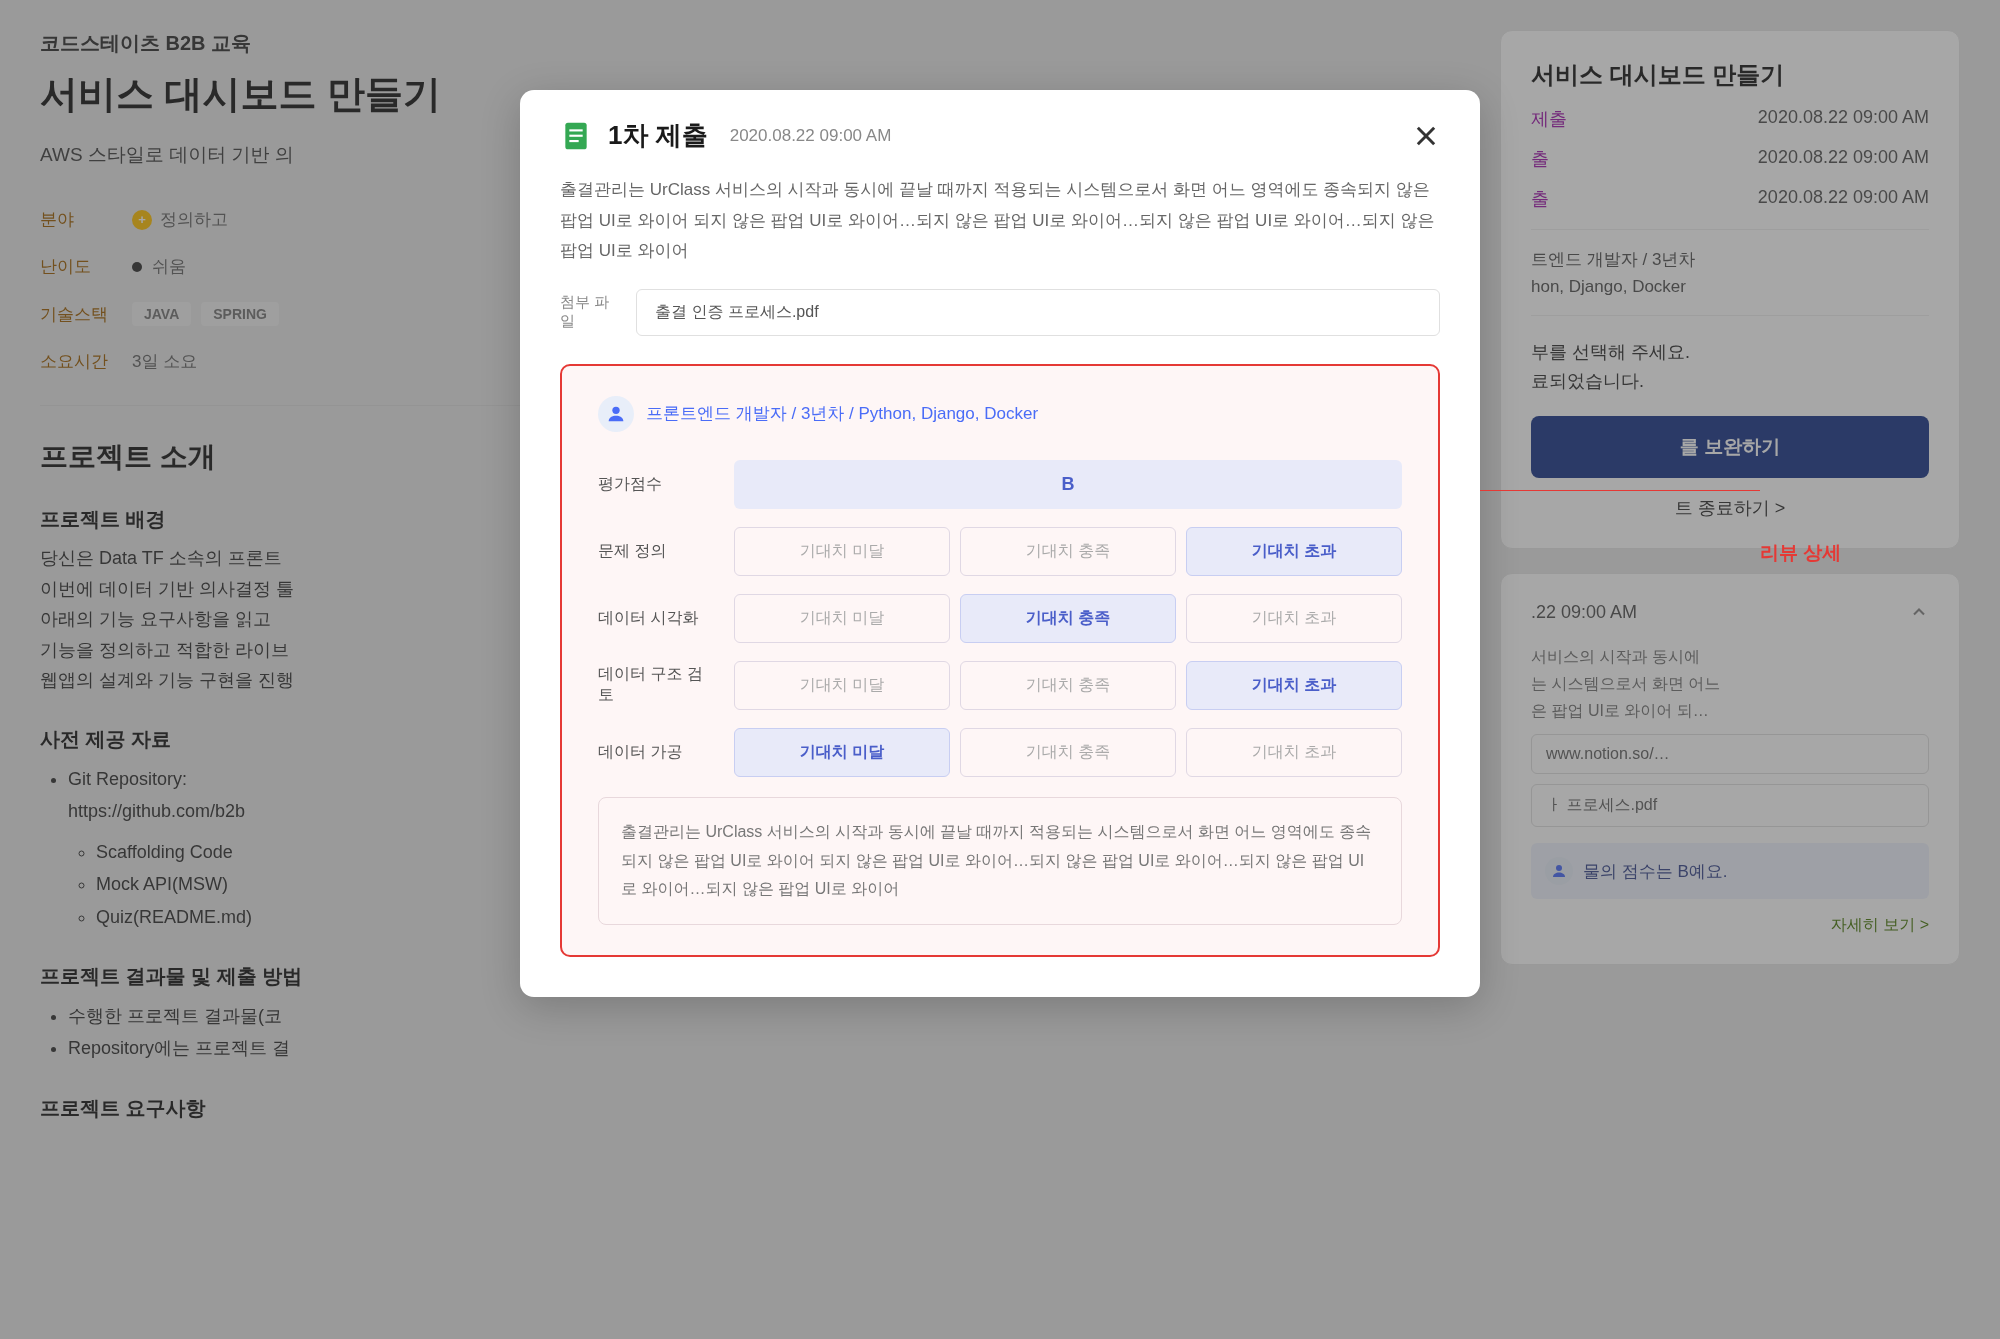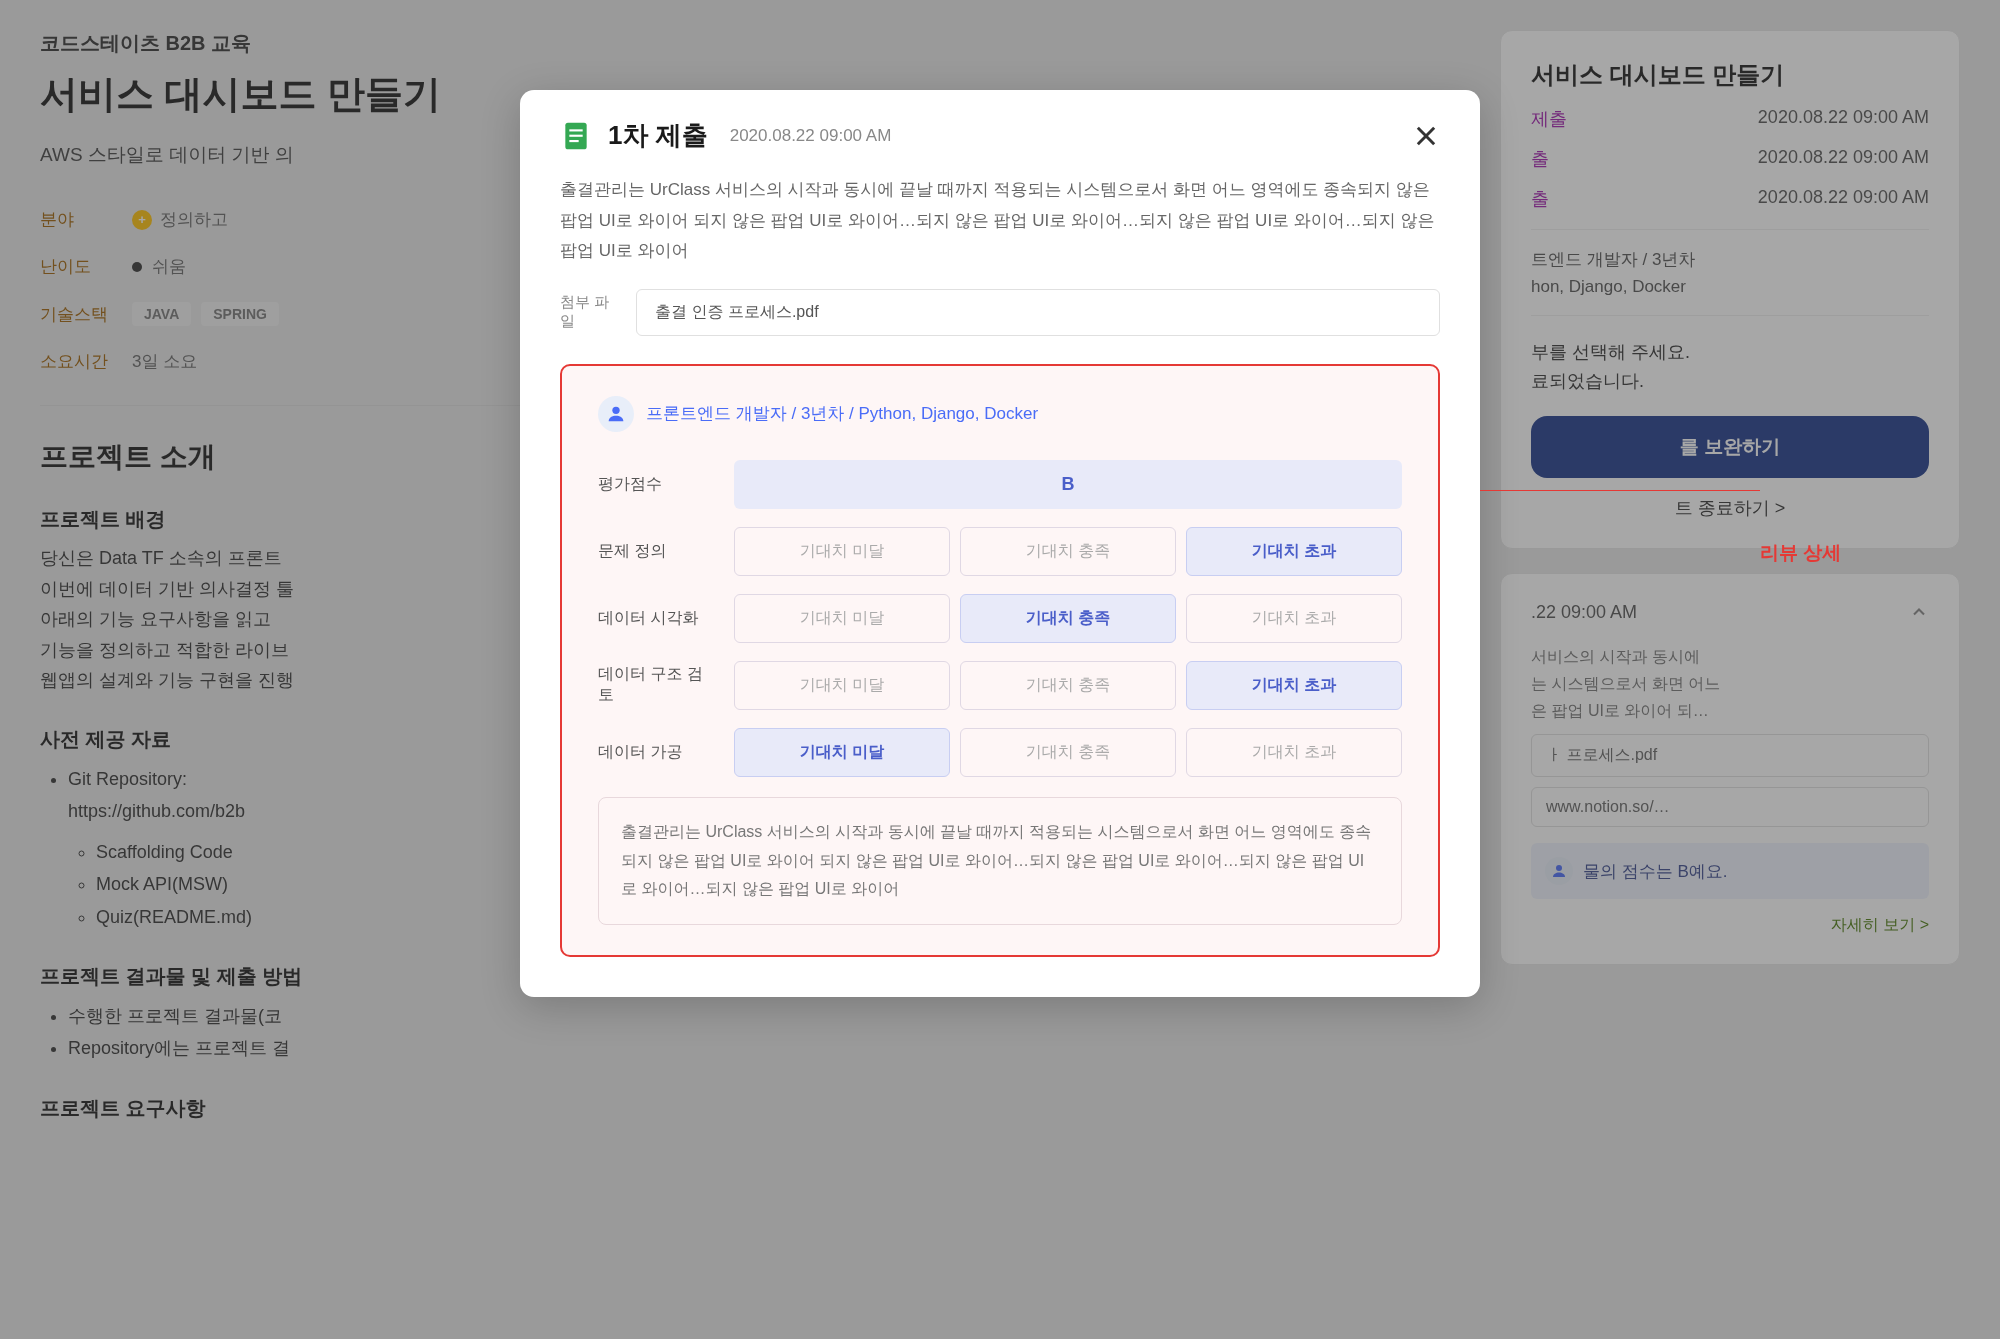--- a/index.html
+++ b/index.html
@@ -32,21 +32,21 @@
 
     .card { background: #fff; border: 1px solid #e5e5e5; border-radius: 12px; padding: 28px 30px; }
     .card-title { font-size: 24px; font-weight: 700; color: #1a1a1a; }
     .card-row { display: flex; justify-content: space-between; font-size: 18px; color: #555; margin-top: 16px; }
     .card-row .label { color: #a21caf; }
     .card-divider { border: none; border-top: 1px solid #eee; margin: 18px 0; }
     .avatar-sm { width: 28px; height: 28px; border-radius: 50%; background: #e8eef9; display: inline-flex; align-items: center; justify-content: center; margin-right: 10px; vertical-align: middle; }
     .avatar-sm svg { width: 18px; height: 18px; fill: #4a6cf7; }
     .reviewer-line { font-size: 17px; color: #555; margin-top: 18px; display: flex; align-items: center; flex-wrap: wrap; }
     .success-text { font-size: 18px; color: #333; margin-top: 22px; line-height: 1.6; }
-    .primary-btn { background: #1e3a8a; color: #fff; font-size: 19px; font-weight: 600; border: none; border-radius: 16px; padding: 18px 0; width: 100%; margin-top: 20px; }
+    .primary-btn { background: #1e3a8a; color: #fff; font-size: 19px; font-weight: 600; border: none; border-radius: 8px; padding: 18px 0; width: 100%; margin-top: 20px; }
     .link-text { font-size: 18px; color: #333; margin-top: 18px; text-align: center; }
 
     .collapse-header { display: flex; justify-content: space-between; align-items: center; margin-bottom: 20px; }
     .chevron { width: 20px; height: 20px; }
     .attach-box { border: 1px solid #e0e0e0; border-radius: 6px; padding: 10px 14px; font-size: 16px; color: #666; margin-top: 10px; }
     .score-box { background: #eff3fd; border-radius: 6px; padding: 14px; font-size: 17px; color: #3b4a8f; margin-top: 16px; display: flex; align-items: center; }
     .detail-link { font-size: 16px; color: #4d7c0f; margin-top: 16px; text-align: right; }
 
     
     .overlay { position: absolute; inset: 0; background: rgba(60,60,60,0.45); display: flex; justify-content: center; align-items: flex-start; padding-top: 90px; }
@@ -182,22 +182,22 @@
         <span style="font-size:18px;color:#555;">.22 09:00 AM</span>
         <span class="chevron">
           <svg viewBox="0 0 24 24" fill="none" stroke="#888" stroke-width="2.5">
               <polyline points="6 15 12 9 18 15"></polyline>
             </svg>
         </span>
       </div>
       <div style="font-size:16px;color:#777;line-height:1.7;white-space:pre-line;">서비스의 시작과 동시에
 는 시스템으로서 화면 어느
 은 팝업 UI로 와이어 되…</div>
+      <div class="attach-box">www.notion.so/…</div>
       <div class="attach-box">ㅏ 프로세스.pdf</div>
-      <div class="attach-box">www.notion.so/…</div>
       <div class="score-box">
         <span class="avatar-sm">
           <svg viewBox="0 0 24 24">
               <circle cx="12" cy="8" r="4"></circle>
               <path d="M4 20c0-4 4-6 8-6s8 2 8 6"></path>
             </svg>
         </span>
         <span>물의 점수는 B예요.</span>
       </div>
       <div class="detail-link">자세히 보기 &gt;</div>

